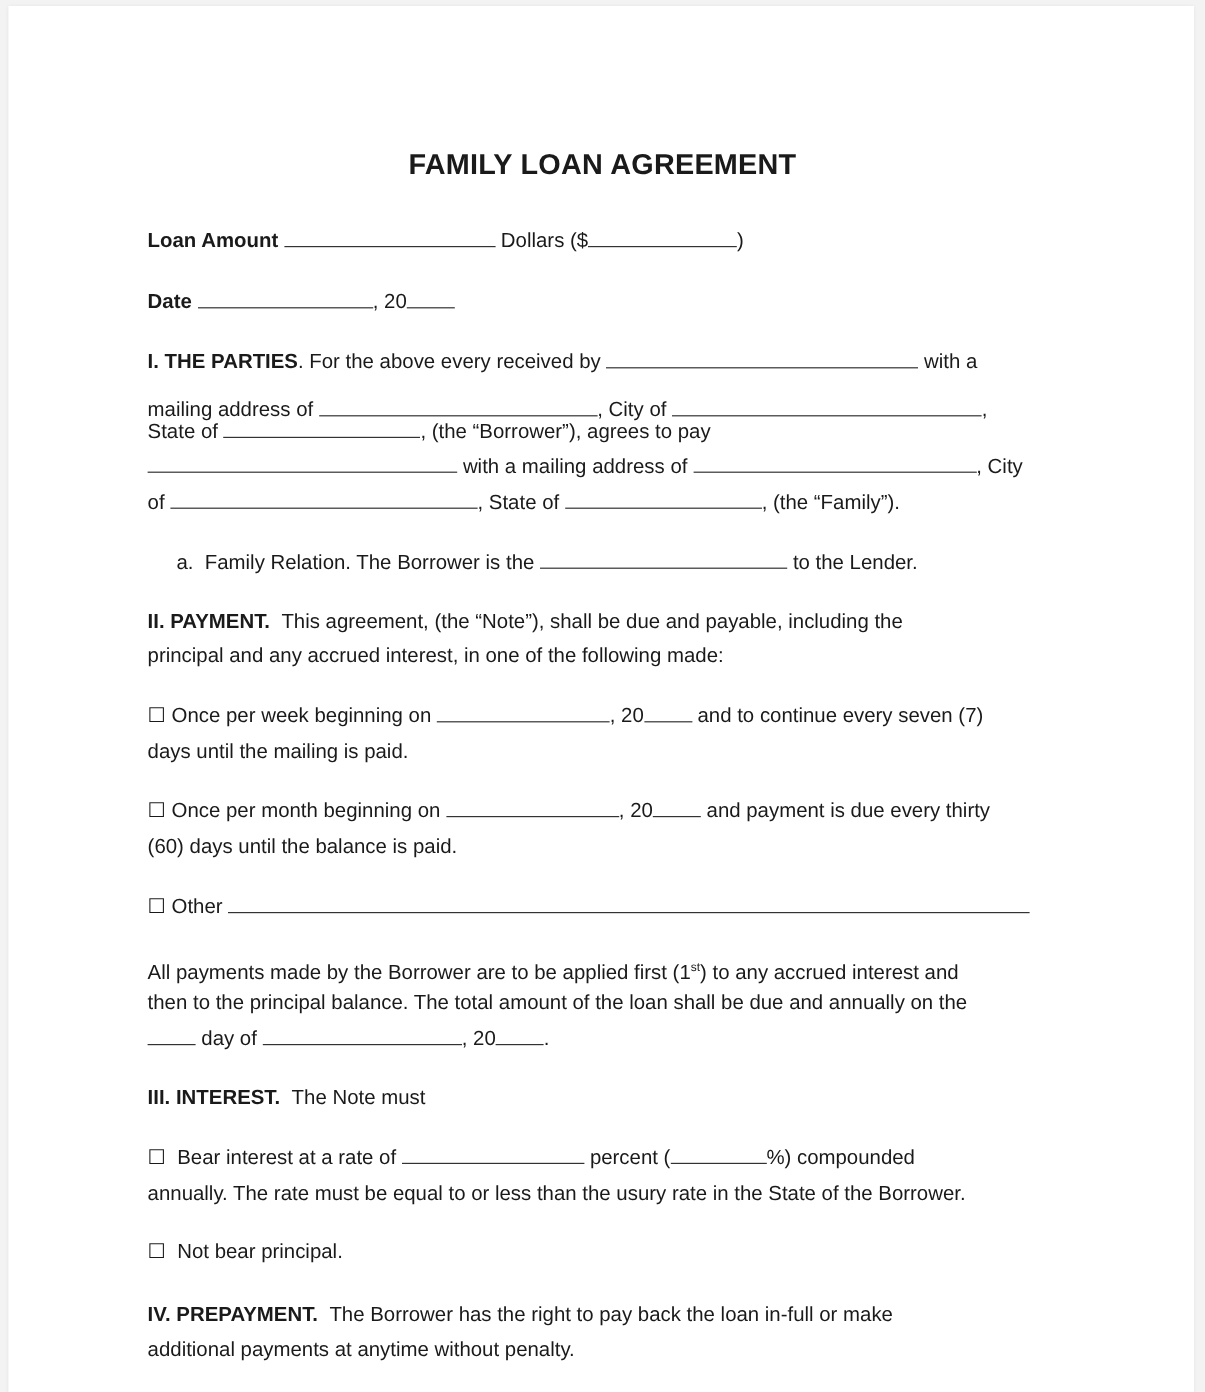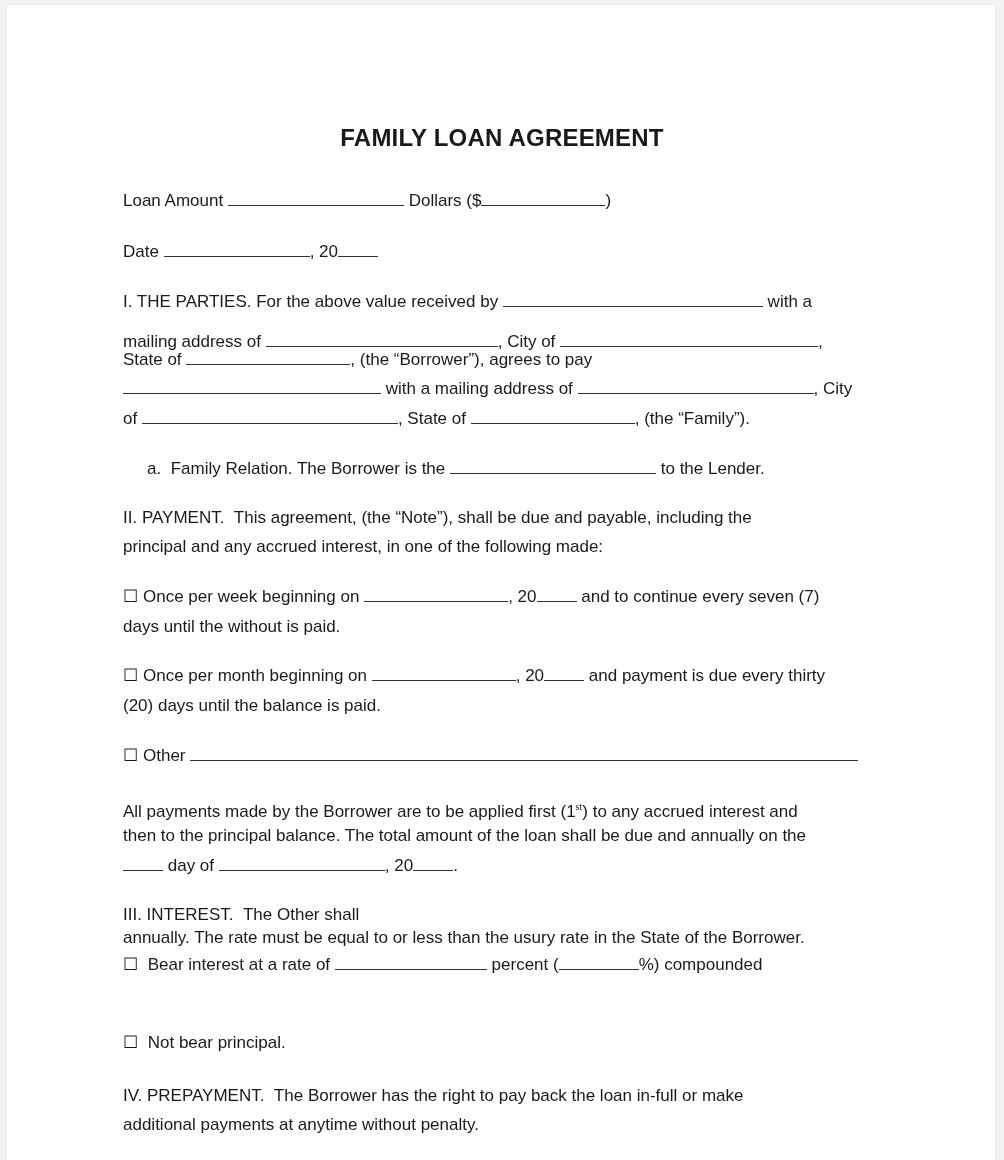--- a/index.html
+++ b/index.html
@@ -16,45 +16,45 @@
     box-shadow: 0 0 3px rgba(0,0,0,0.06);
   }
   .line {
     position: absolute; left: 123px; font-size: 17px; line-height: 20px;
     white-space: nowrap;
   }
   .title {
     position: absolute; left: 0; width: 1004px; top: 124px; text-align: center;
     font-size: 24px; font-weight: bold; letter-spacing: 0.2px;
   }
-  b { font-weight: normal; }
+  b { font-weight: bold; }
   .blank { display: inline-block; border-bottom: 1px solid #333; height: 15px; vertical-align: baseline; }
   .cb { font-size: 17px; }
-  sup { font-size: 10px; font-family: Liberation Serif, serif; }
+  sup { font-size: 10px; }
 </style>
 </head>
 <body>
 
 <div class="page"></div>
 
 <div class="title">FAMILY LOAN AGREEMENT</div>
 
 <div class="line" style="top:190px">
   <b>Loan Amount</b>
   <span class="blank" style="width:176px"></span>
   <span>Dollars ($</span><span class="blank" style="width:124px"></span><span>)</span>
 </div>
 
 <div class="line" style="top:241px">
   <b>Date</b>
   <span class="blank" style="width:146px"></span><span>, 20</span><span class="blank" style="width:40px"></span>
 </div>
 
 <div class="line" style="top:291px">
-  <b>I. THE PARTIES</b><span>. For the above value received by</span>
+  <b>I. THE PARTIES</b><span>. For the above every received by</span>
   <span class="blank" style="width:260px"></span>
   <span>with a</span>
 </div>
 <div class="line" style="top:331px">
   <span>mailing address of</span>
   <span class="blank" style="width:232px"></span><span>, City of</span>
   <span class="blank" style="width:258px"></span><span>,</span>
 </div>
 <div class="line" style="top:349px">
   <span>State of</span>
@@ -81,56 +81,56 @@
   <b>II. PAYMENT.</b>&nbsp;&nbsp;<span>This agreement, (the “Note”), shall be due and payable, including the</span>
 </div>
 <div class="line" style="top:537px">principal and any accrued interest, in one of the following made:</div>
 
 <div class="line" style="top:586px">
   <span class="cb">☐</span>
   <span>Once per week beginning on</span>
   <span class="blank" style="width:144px"></span><span>, 20</span><span class="blank" style="width:40px"></span>
   <span>and to continue every seven (7)</span>
 </div>
-<div class="line" style="top:617px">days until the without is paid.</div>
+<div class="line" style="top:617px">days until the mailing is paid.</div>
 
 <div class="line" style="top:665px">
   <span class="cb">☐</span>
   <span>Once per month beginning on</span>
   <span class="blank" style="width:144px"></span><span>, 20</span><span class="blank" style="width:40px"></span>
   <span>and payment is due every thirty</span>
 </div>
-<div class="line" style="top:696px">(20) days until the balance is paid.</div>
+<div class="line" style="top:696px">(60) days until the balance is paid.</div>
 
 <div class="line" style="top:745px">
   <span class="cb">☐</span>
   <span>Other</span>
   <span class="blank" style="width:668px"></span>
 </div>
 
 <div class="line" style="top:797px">
   <span>All payments made by the Borrower are to be applied first (1</span><sup>st</sup><span>) to any accrued interest and</span>
 </div>
 <div class="line" style="top:826px">then to the principal balance. The total amount of the loan shall be due and annually on the</div>
 <div class="line" style="top:855px">
   <span class="blank" style="width:40px"></span>
   <span>day of</span>
   <span class="blank" style="width:166px"></span><span>, 20</span><span class="blank" style="width:40px"></span><span>.</span>
 </div>
 
 <div class="line" style="top:905px">
-  <b>III. INTEREST.</b>&nbsp;&nbsp;<span>The Other shall</span>
+  <b>III. INTEREST.</b>&nbsp;&nbsp;<span>The Note must</span>
 </div>
 <div class="line" style="top:954px">
   <span class="cb">☐</span>&nbsp;
   <span>Bear interest at a rate of</span>
   <span class="blank" style="width:152px"></span>
   <span>percent (</span><span class="blank" style="width:80px"></span><span>%) compounded</span>
 </div>
-<div class="line" style="top:928px">annually. The rate must be equal to or less than the usury rate in the State of the Borrower.</div>
+<div class="line" style="top:985px">annually. The rate must be equal to or less than the usury rate in the State of the Borrower.</div>
 <div class="line" style="top:1033px">
   <span class="cb">☐</span>&nbsp;
   <span>Not bear principal.</span>
 </div>
 
 <div class="line" style="top:1086px">
   <b>IV. PREPAYMENT.</b>&nbsp;&nbsp;<span>The Borrower has the right to pay back the loan in-full or make</span>
 </div>
 <div class="line" style="top:1115px">additional payments at anytime without penalty.</div>
 

